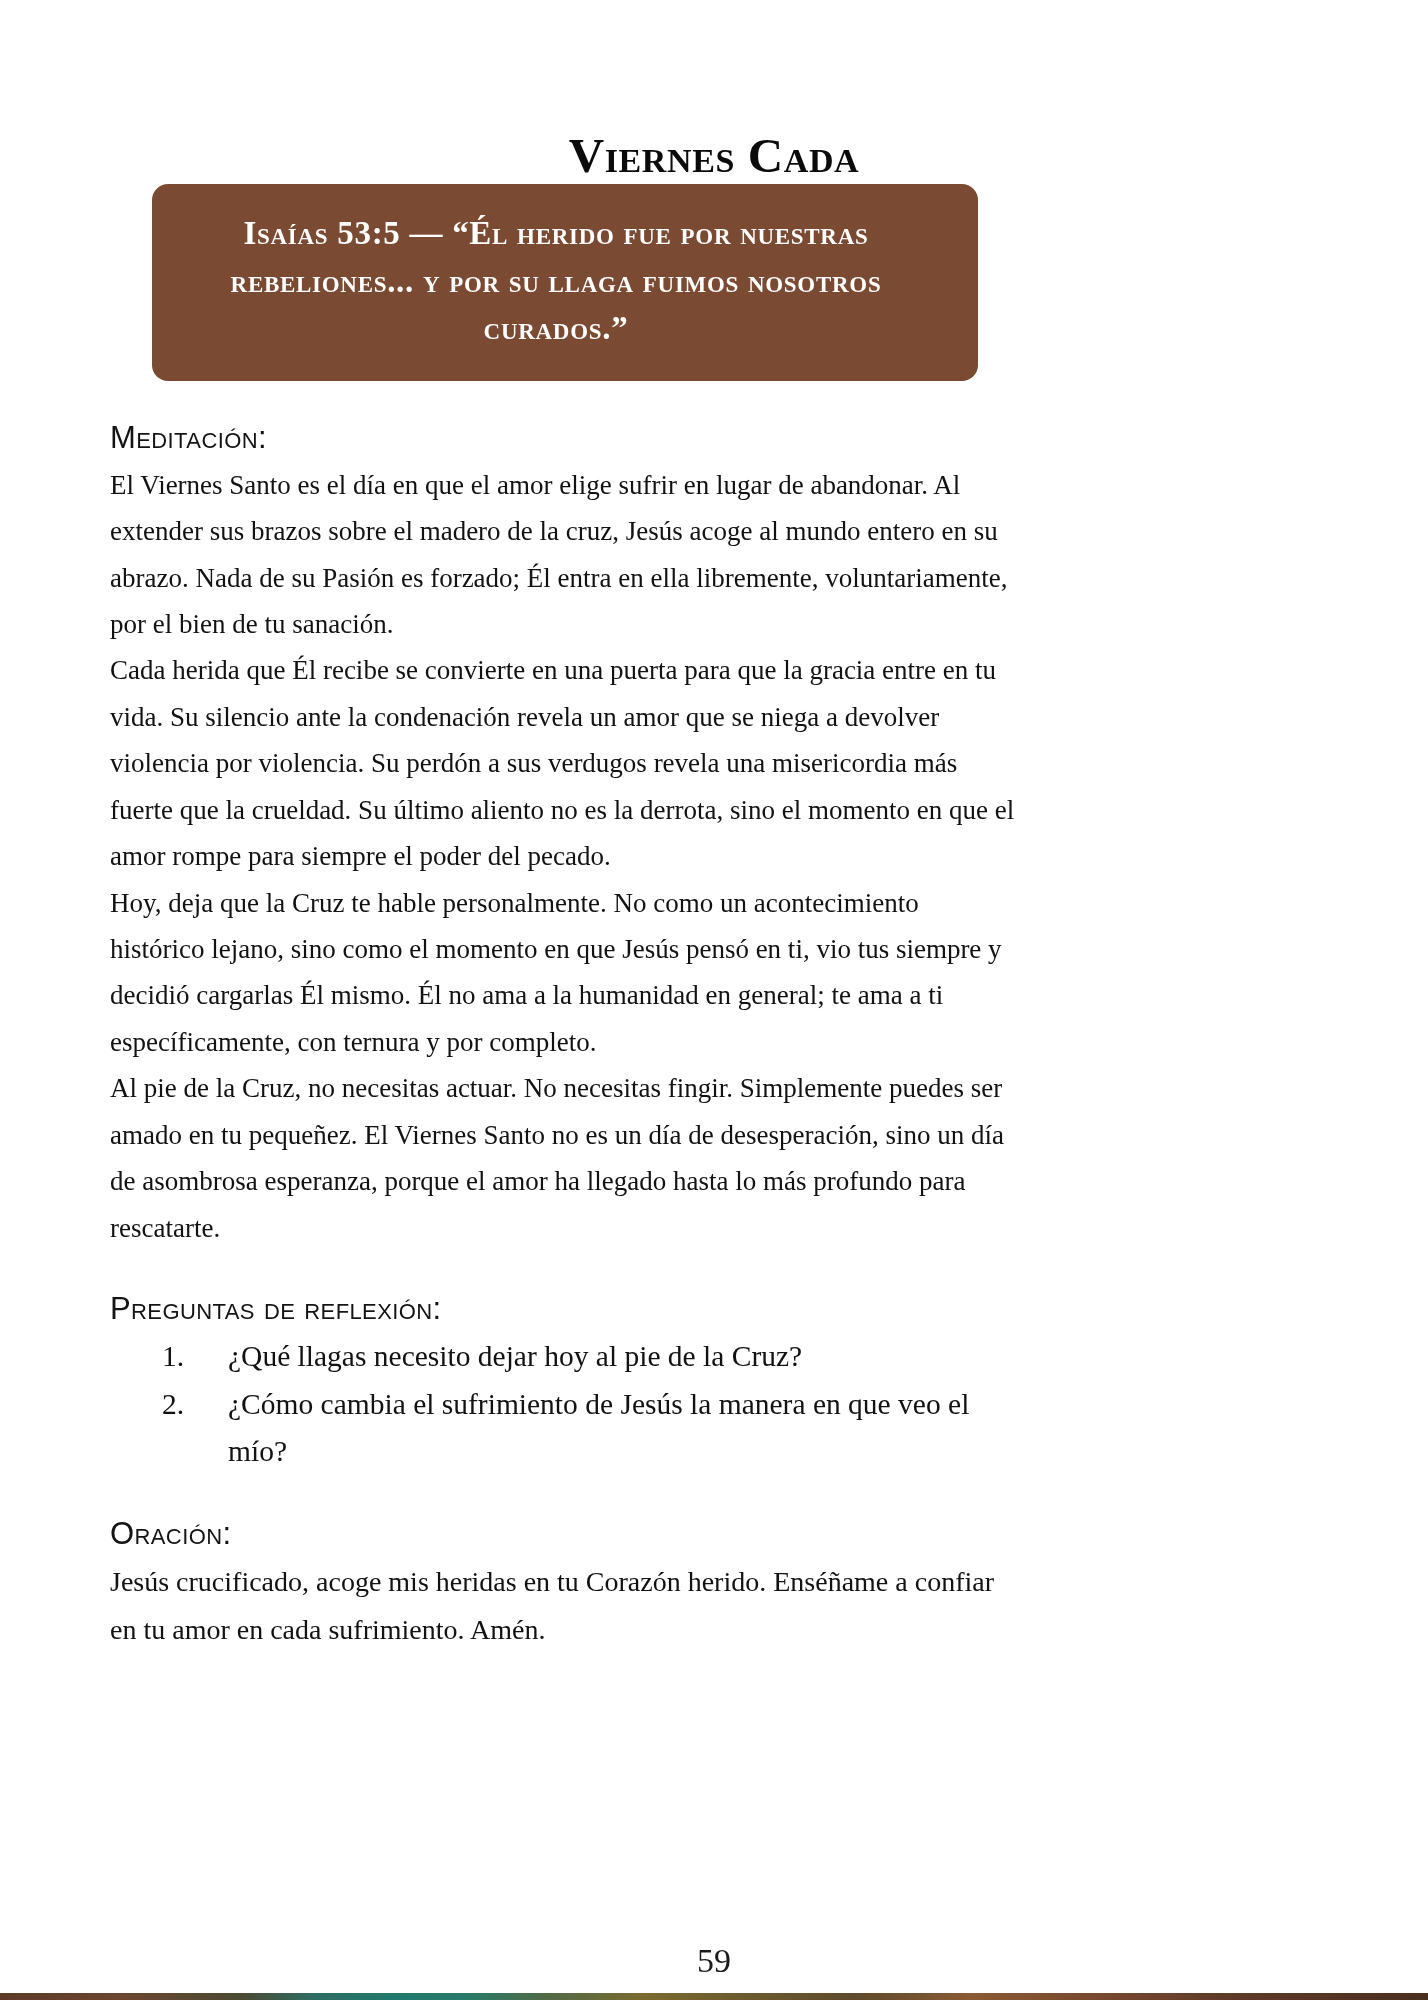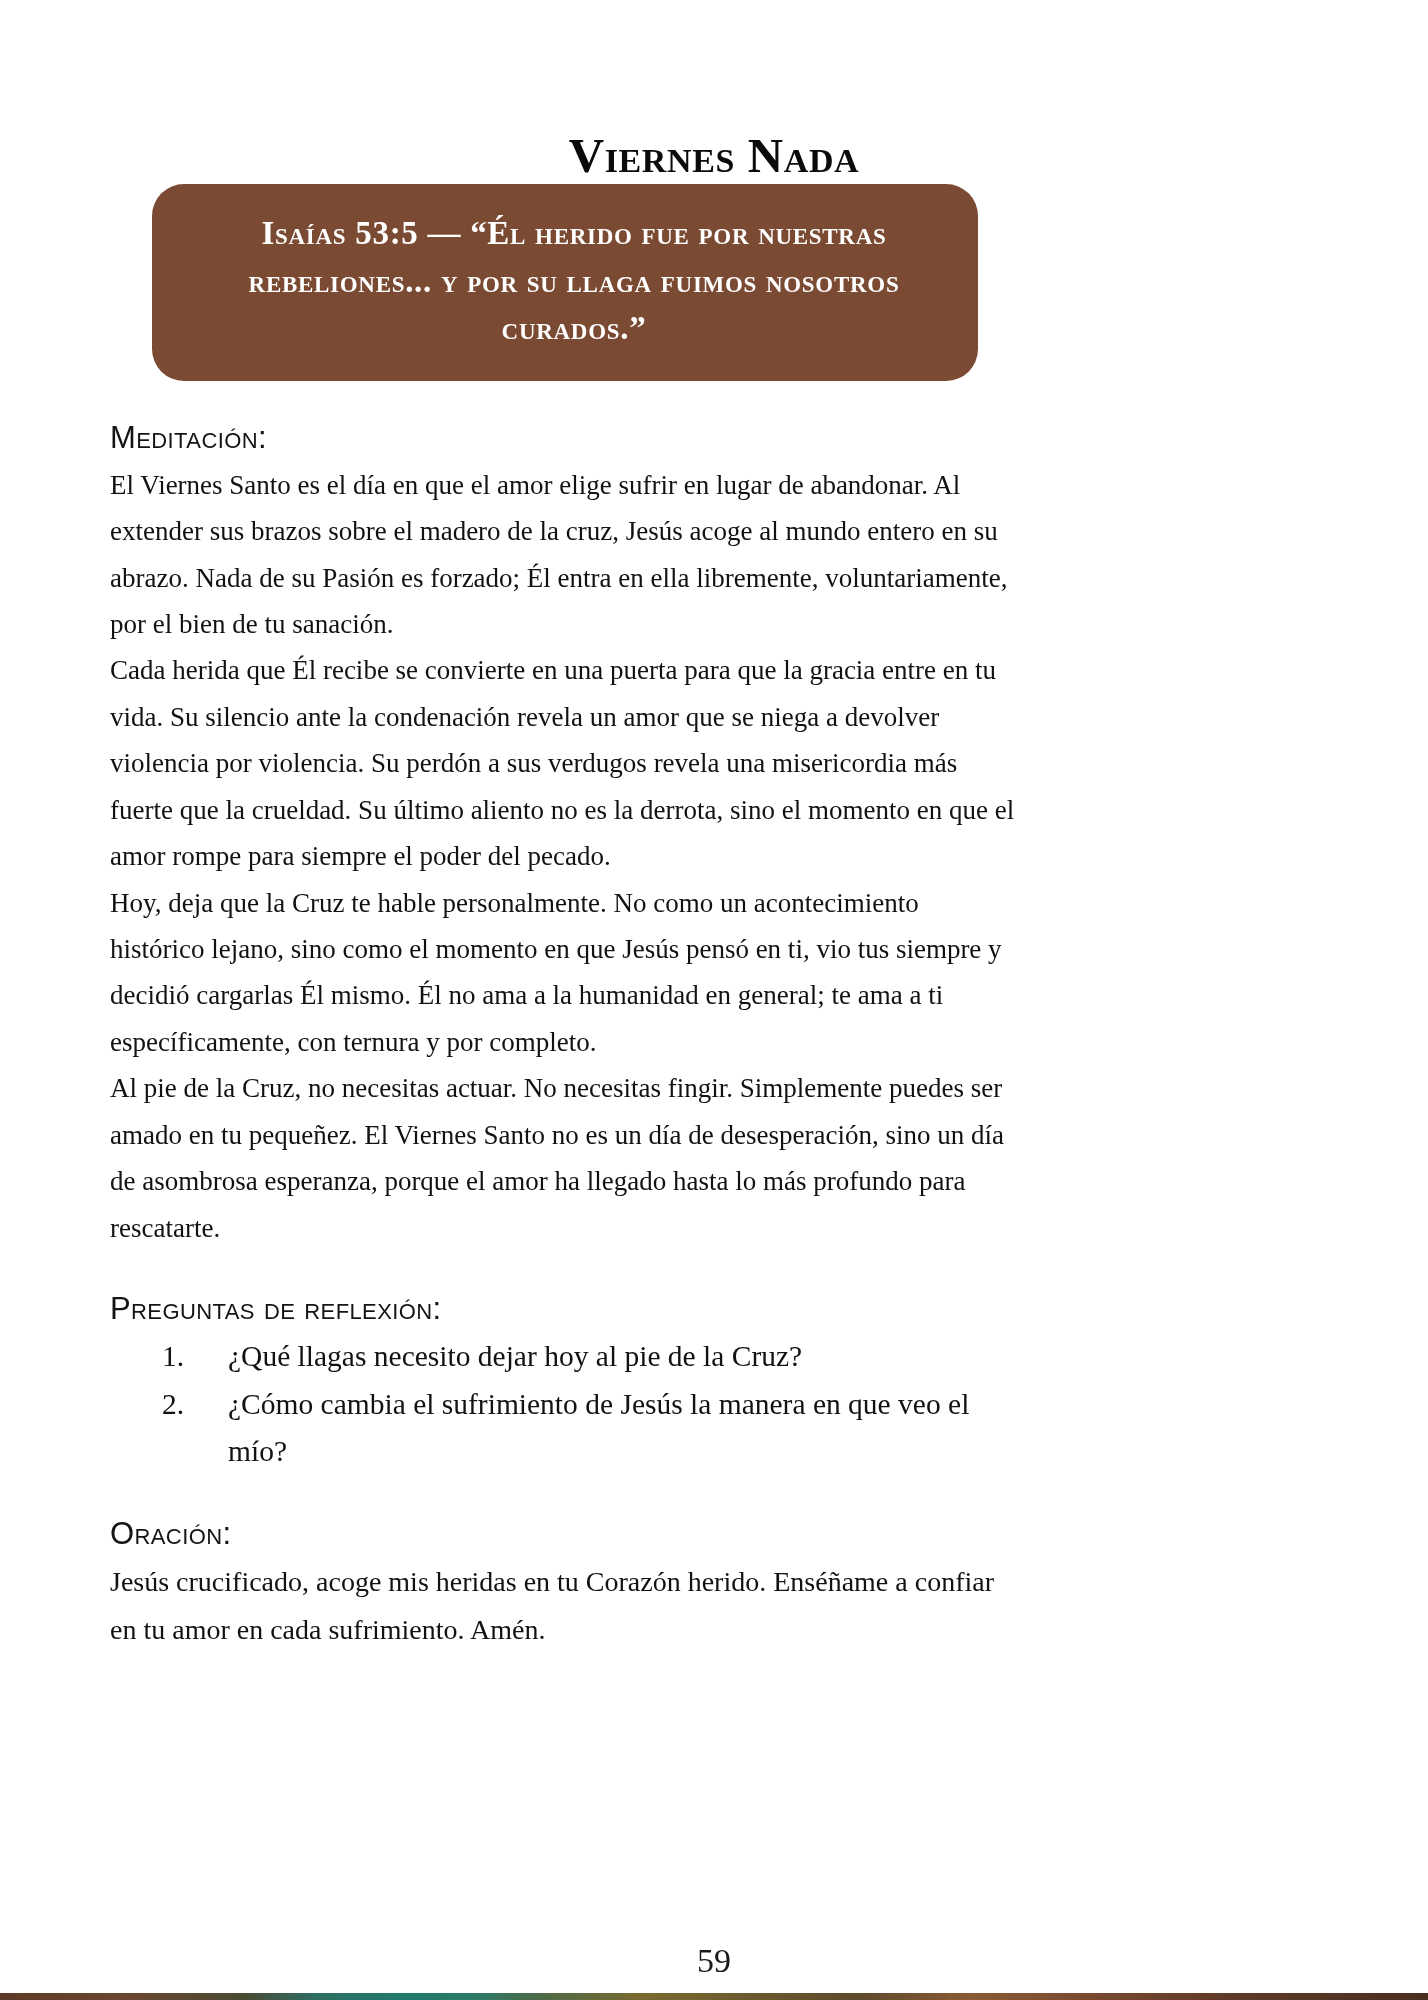--- a/index.html
+++ b/index.html
@@ -41,26 +41,26 @@
   }
 
   
   .quote-box {
     position: absolute;
     top: 184px;
     left: 152px;
     width: 826px;
     min-height: 168px;
     background: #7b4a33;
-    border-radius: 32px;
+    border-radius: 16px;
     box-sizing: border-box;
     padding: 26px 44px 28px 44px;
     display: flex;
     align-items: center;
-    justify-content: flex-end;
+    justify-content: flex-start;
   }
   .quote-text {
     margin: 0;
     text-align: center;
     color: #ffffff;
     font-family: "Liberation Serif", "DejaVu Serif", serif;
     font-size: 33px;
     font-weight: 700;
     font-variant: small-caps;
     letter-spacing: 0.7px;
@@ -169,21 +169,21 @@
       #5f3a28 86%,
       #4a2e20 100%
     );
   }
 </style>
 </head>
 <body>
 
 <div class="page">
 
-  <h1 class="page-title">Viernes Nada</h1>
+  <h1 class="page-title">Viernes Cada</h1>
 
   <div class="quote-box">
     <p class="quote-text">Isaías 53:5 — “Él herido fue por nuestras rebeliones... y por su llaga fuimos nosotros curados.”</p>
   </div>
 
   <div class="content">
 
     <h2 class="section-heading">Meditación:</h2>
 
     <div class="body-block">

